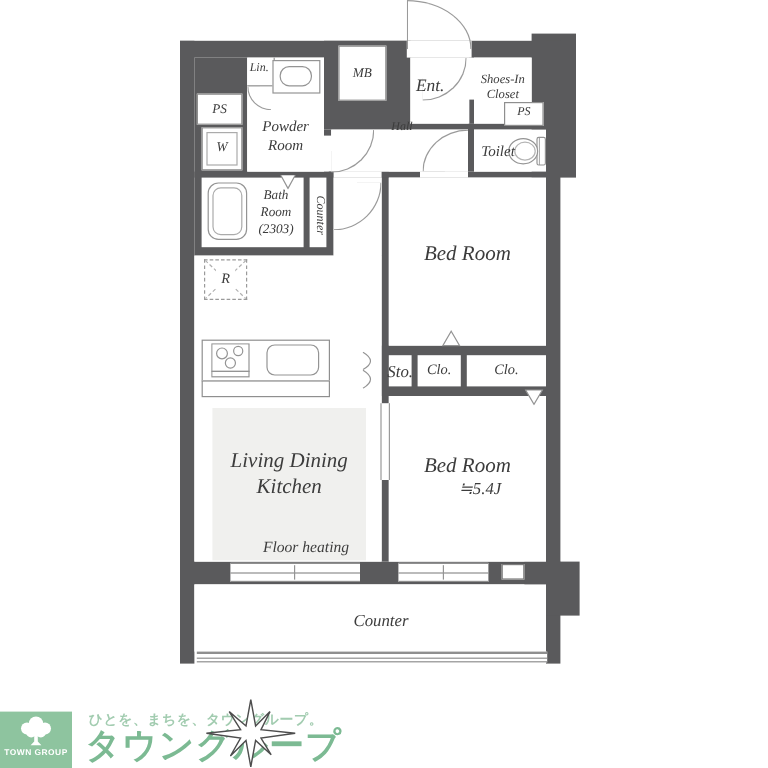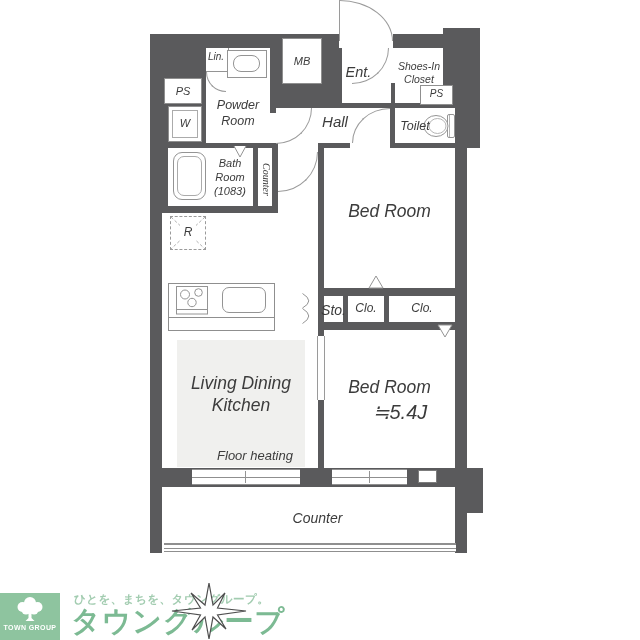--- a/index.html
+++ b/index.html
@@ -4,21 +4,21 @@
 <style>
   html,body{margin:0;padding:0;background:#fff;}
   .canvas{position:relative;width:640px;height:640px;background:#fff;overflow:hidden;
           font-family:"Liberation Serif",serif;}
   .canvas *{box-sizing:border-box;}
   .abs{position:absolute;}
   .wall{position:absolute;background:#5a5a5c;}
   .room{position:absolute;background:#fff;}
   .box{position:absolute;background:#fff;border:1px solid #8f8f8f;}
   .line{position:absolute;background:#949494;}
-  .lbl{position:absolute;font-family:Liberation Sans, sans-serif;font-style:italic;
+  .lbl{position:absolute;font-family:Liberation Serif, serif;font-style:italic;
        color:#3c3c3c;text-align:center;white-space:pre-line;line-height:1.28;}
   .lbl-v{position:absolute;font-family:"Liberation Serif",serif;font-style:italic;
        color:#3c3c3c;writing-mode:vertical-rl;text-align:center;white-space:nowrap;}
   .arc{position:absolute;border:0 solid #9a9a9a;background:transparent;}
   .arc-br{border-right-width:1px;border-bottom-width:1px;border-bottom-right-radius:100% 100%;}
   .arc-bl{border-left-width:1px;border-bottom-width:1px;border-bottom-left-radius:100% 100%;}
   .arc-tl{border-top-width:1px;border-left-width:1px;border-top-left-radius:100% 100%;}
   .arc-tr{border-top-width:1px;border-right-width:1px;border-top-right-radius:100% 100%;}
   .leaf-l{border-left-width:1px;}
   .win{position:absolute;background:#fff;border-top:1px solid #8f8f8f;border-bottom:1px solid #8f8f8f;}
@@ -149,35 +149,35 @@
   <div class="lbl" style="left:203px;top:51px;width:26px;font-size:10px">Lin.</div>
   <div class="lbl" style="left:164px;top:84px;width:38px;font-size:11px">PS</div>
   <div class="lbl" style="left:168px;top:116px;width:34px;font-size:11px">W</div>
   <div class="lbl" style="left:206px;top:97px;width:64px;font-size:12.5px">Powder
 Room</div>
   <div class="lbl" style="left:282px;top:54px;width:40px;font-size:11px">MB</div>
   <div class="lbl" style="left:334px;top:63px;width:49px;font-size:14.5px">Ent.</div>
   <div class="lbl" style="left:393px;top:60px;width:52px;font-size:10.5px">Shoes-In
 Closet</div>
   <div class="lbl" style="left:420px;top:88px;width:33px;font-size:10px">PS</div>
-  <div class="lbl" style="left:300px;top:112px;width:70px;font-size:15px">Hall</div>
+  <div class="lbl" style="left:300px;top:100px;width:70px;font-size:10px">Hall</div>
   <div class="lbl" style="left:394px;top:118px;width:42px;font-size:12.5px">Toilet</div>
   <div class="lbl" style="left:204px;top:156px;width:52px;font-size:11px">Bath
 Room
-(1083)</div>
+(2303)</div>
   <div class="lbl-v" style="left:258px;top:153px;width:14px;height:52px;font-size:10px">Counter</div>
   <div class="lbl" style="left:324px;top:200px;width:131px;font-size:17.5px">Bed Room</div>
   <div class="lbl" style="left:321px;top:302px;width:25px;font-size:14px">Sto.</div>
   <div class="lbl" style="left:348px;top:301px;width:36px;font-size:12px">Clo.</div>
   <div class="lbl" style="left:389px;top:301px;width:66px;font-size:12px">Clo.</div>
   <div class="lbl" style="left:177px;top:372px;width:128px;font-size:17.5px">Living Dining
 Kitchen</div>
   <div class="lbl" style="left:205px;top:448px;width:100px;font-size:13px">Floor heating</div>
   <div class="lbl" style="left:324px;top:376px;width:131px;font-size:17.5px">Bed Room</div>
-  <div class="lbl" style="left:324px;top:400px;width:152px;font-size:20px">≒5.4J</div>
+  <div class="lbl" style="left:324px;top:400px;width:152px;font-size:14px">≒5.4J</div>
   <div class="lbl" style="left:250px;top:510px;width:135px;font-size:14px">Counter</div>
 
   <div class="footer-logo" style="left:0px;top:593px;width:60px;height:47px">
     <svg width="38" height="26" viewBox="0 0 38 26" style="position:absolute;left:11px;top:3px">
       <g fill="#fff">
         <circle cx="19" cy="7" r="6"></circle>
         <circle cx="11.5" cy="11" r="5"></circle>
         <circle cx="26.5" cy="11" r="5"></circle>
         <circle cx="15" cy="14" r="4.5"></circle>
         <circle cx="23" cy="14" r="4.5"></circle>

